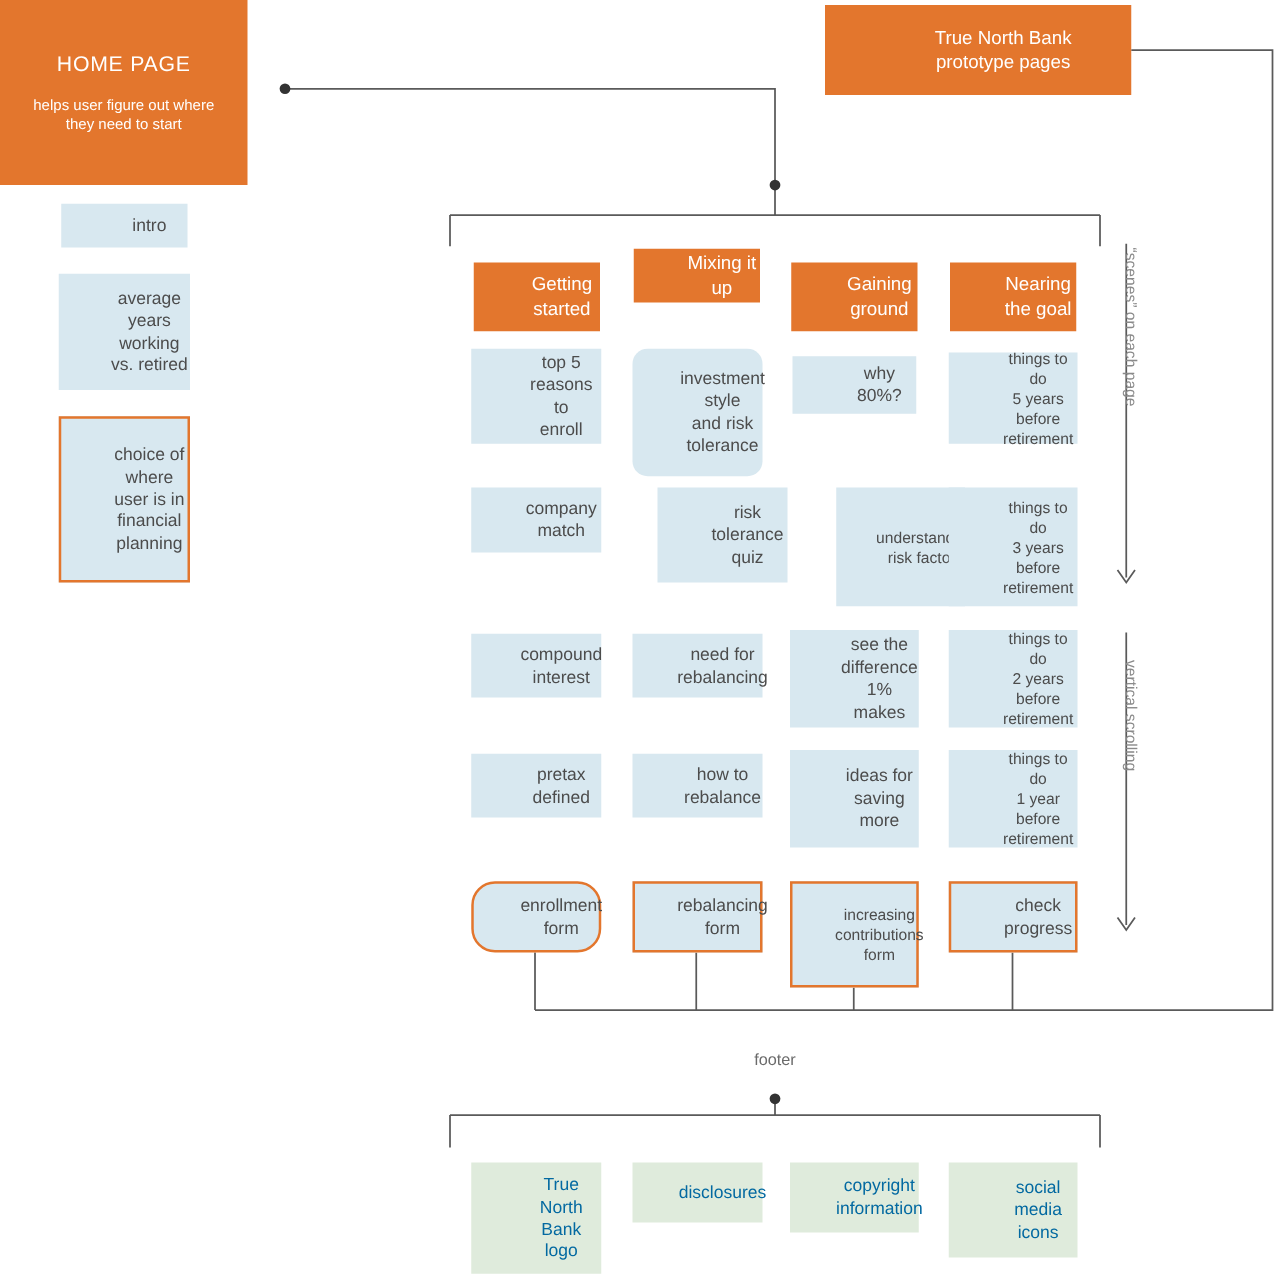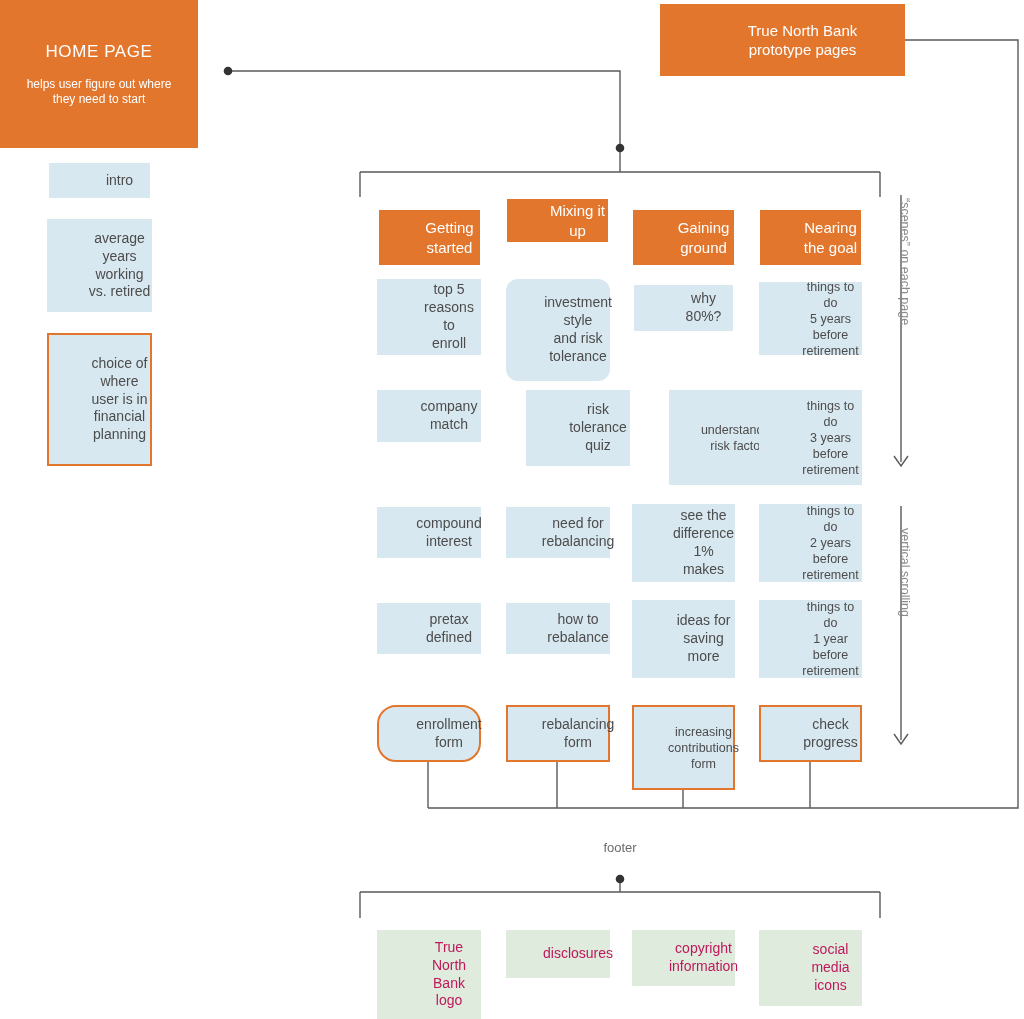--- a/index.html
+++ b/index.html
@@ -23,21 +23,21 @@
     align-items:center;
     justify-content:center;
     text-align:center;
     line-height:1.28;
     white-space:pre-line;
     z-index:2;
     padding-left:40px;
   }
   .orange-solid{background:#E3762D;color:#ffffff;}
   .blue{background:#D8E8F0;color:#4c4c4c;}
-  .green{background:#DFEBDC;color:#be185d;}
+  .green{background:#DFEBDC;color:#0369a1;}
   .orange-outline{border:2px solid #E3762D;}
 
   
   .home-title{font-size:17px;letter-spacing:.6px;}
   .home-sub{font-size:12px;}
   .hero{font-size:15px;}
   .colhead{font-size:15px;}
   .cell{font-size:14px;}
   .cell-sm{font-size:12.5px;}
   .foot{font-size:14px;}

